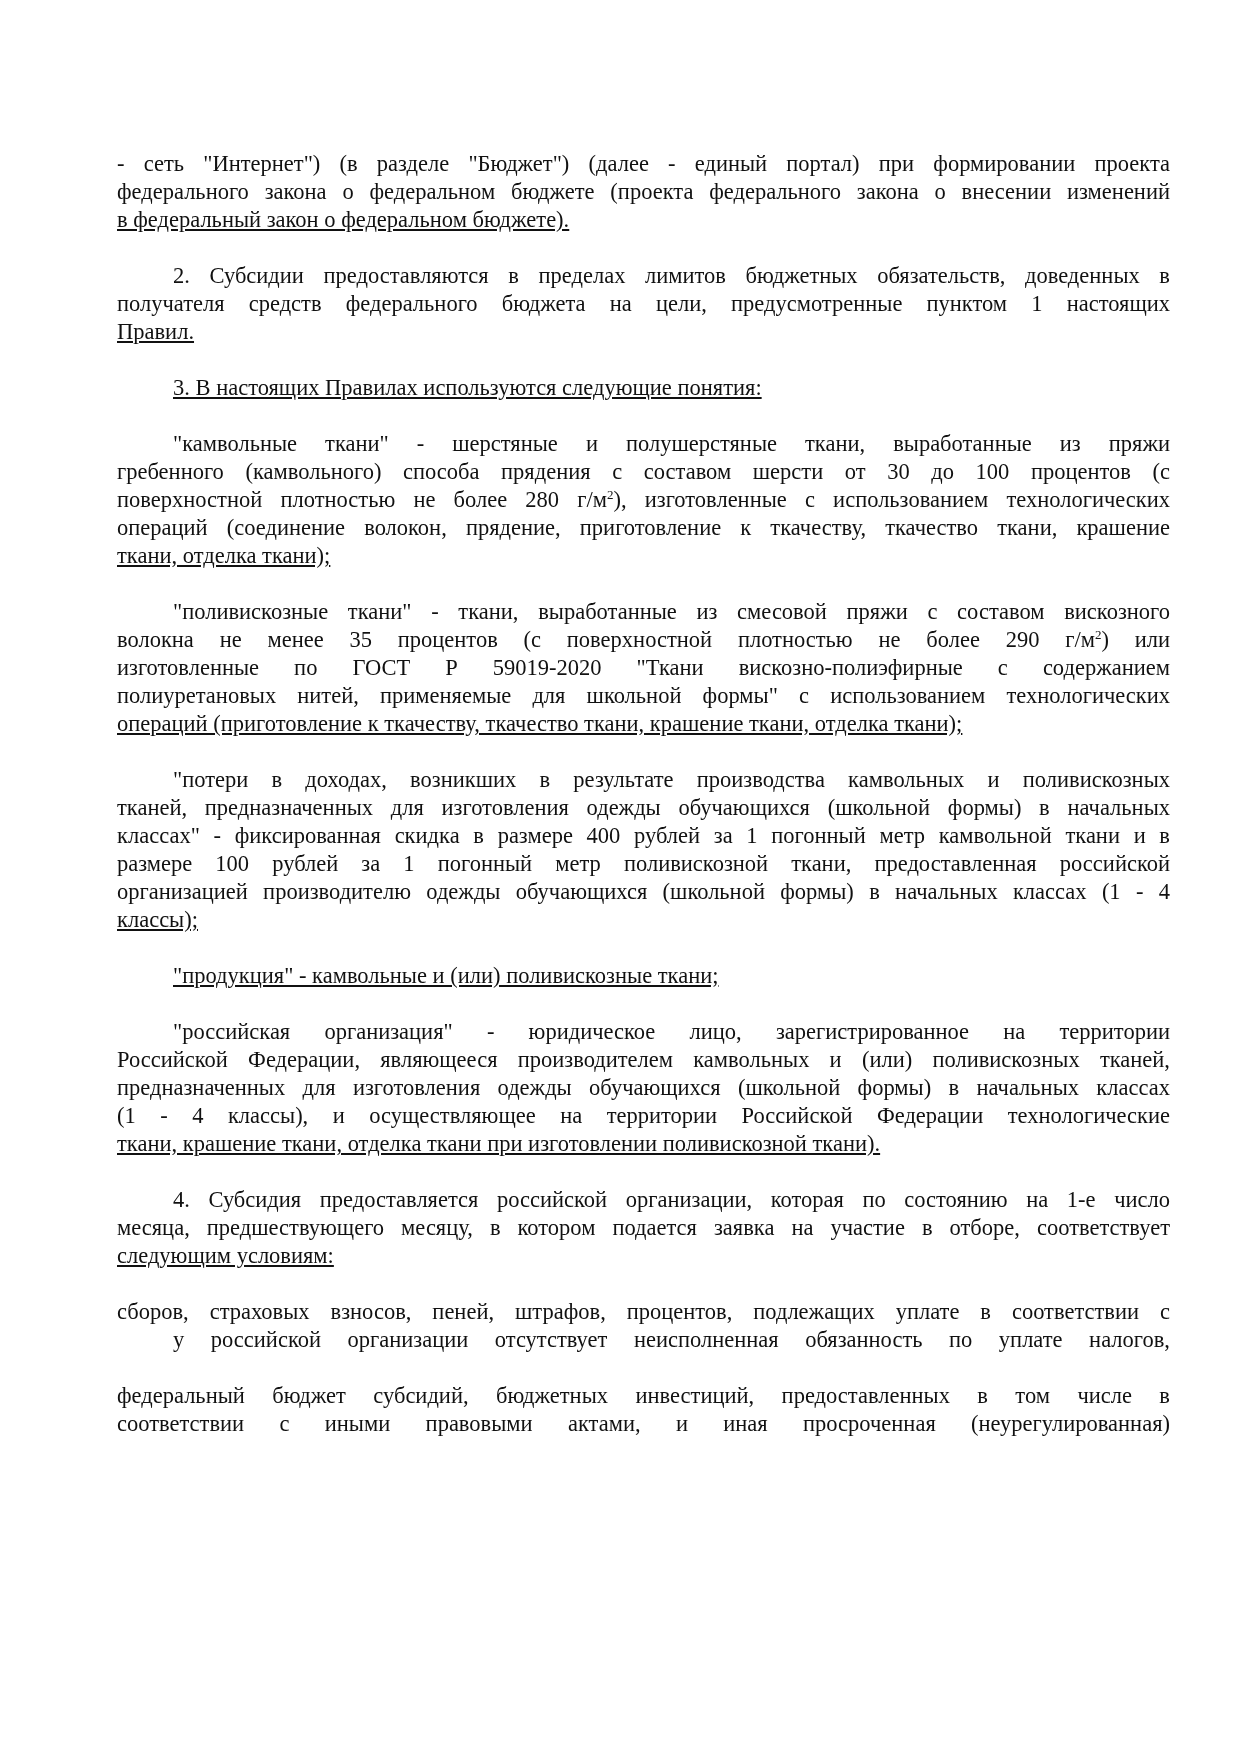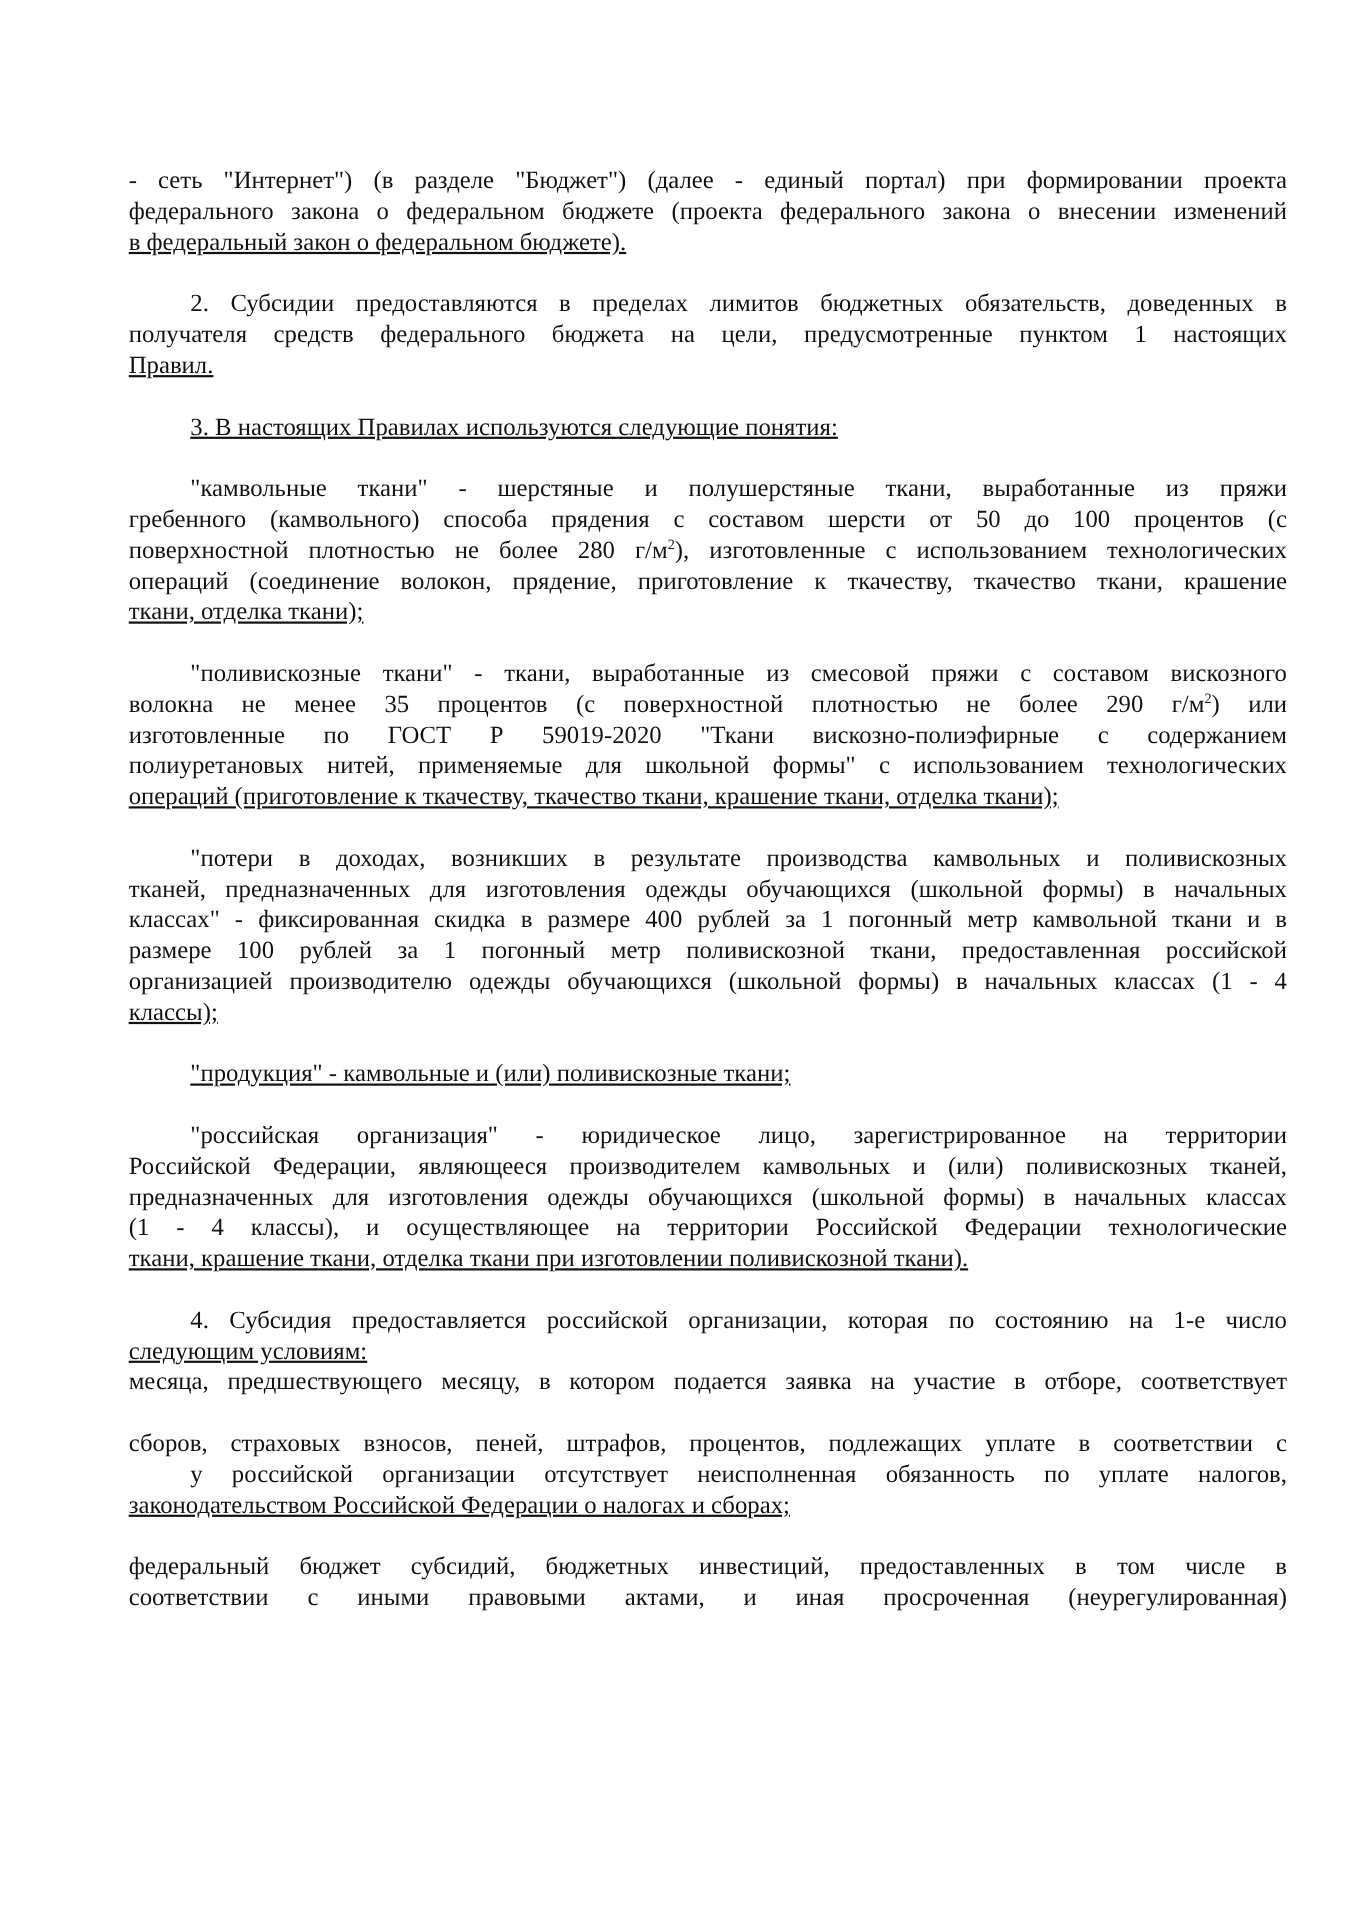--- a/index.html
+++ b/index.html
@@ -30,21 +30,21 @@
     <div class="para">
       <span class="line indent">2. Субсидии предоставляются в пределах лимитов бюджетных обязательств, доведенных в</span>
       <span class="line">получателя средств федерального бюджета на цели, предусмотренные пунктом 1 настоящих</span>
       <span class="line last">Правил.</span>
     </div>
     <div class="para">
       <span class="line indent last">3. В настоящих Правилах используются следующие понятия:</span>
     </div>
     <div class="para">
       <span class="line indent">"камвольные ткани" - шерстяные и полушерстяные ткани, выработанные из пряжи</span>
-      <span class="line">гребенного (камвольного) способа прядения с составом шерсти от 50 до 100 процентов (с</span>
+      <span class="line">гребенного (камвольного) способа прядения с составом шерсти от 30 до 100 процентов (с</span>
       <span class="line">поверхностной плотностью не более 280 г/м<sup>2</sup>), изготовленные с использованием технологических</span>
       <span class="line">операций (соединение волокон, прядение, приготовление к ткачеству, ткачество ткани, крашение</span>
       <span class="line last">ткани, отделка ткани);</span>
     </div>
     <div class="para">
       <span class="line indent">"поливискозные ткани" - ткани, выработанные из смесовой пряжи с составом вискозного</span>
       <span class="line">волокна не менее 35 процентов (с поверхностной плотностью не более 290 г/м<sup>2</sup>) или</span>
       <span class="line">изготовленные по ГОСТ Р 59019-2020 "Ткани вискозно-полиэфирные с содержанием</span>
       <span class="line">полиуретановых нитей, применяемые для школьной формы" с использованием технологических</span>
       <span class="line last">операций (приготовление к ткачеству, ткачество ткани, крашение ткани, отделка ткани);</span>
@@ -62,25 +62,24 @@
     </div>
     <div class="para">
       <span class="line indent">"российская организация" - юридическое лицо, зарегистрированное на территории</span>
       <span class="line">Российской Федерации, являющееся производителем камвольных и (или) поливискозных тканей,</span>
       <span class="line">предназначенных для изготовления одежды обучающихся (школьной формы) в начальных классах</span>
       <span class="line">(1 - 4 классы), и осуществляющее на территории Российской Федерации технологические</span>
       <span class="line last">ткани, крашение ткани, отделка ткани при изготовлении поливискозной ткани).</span>
     </div>
     <div class="para">
       <span class="line indent">4. Субсидия предоставляется российской организации, которая по состоянию на 1-е число</span>
+      <span class="line">месяца, предшествующего месяцу, в котором подается заявка на участие в отборе, соответствует</span>
       <span class="line last">следующим условиям:</span>
-      <span class="line">месяца, предшествующего месяцу, в котором подается заявка на участие в отборе, соответствует</span>
     </div>
     <div class="para">
       <span class="line">сборов, страховых взносов, пеней, штрафов, процентов, подлежащих уплате в соответствии с</span>
       <span class="line indent">у российской организации отсутствует неисполненная обязанность по уплате налогов,</span>
-      <span class="line last">законодательством Российской Федерации о налогах и сборах;</span>
     </div>
     <div class="para">
       <span class="line">федеральный бюджет субсидий, бюджетных инвестиций, предоставленных в том числе в</span>
       <span class="line">соответствии с иными правовыми актами, и иная просроченная (неурегулированная)</span>
     </div>
   </div>
 
 </body></html>

